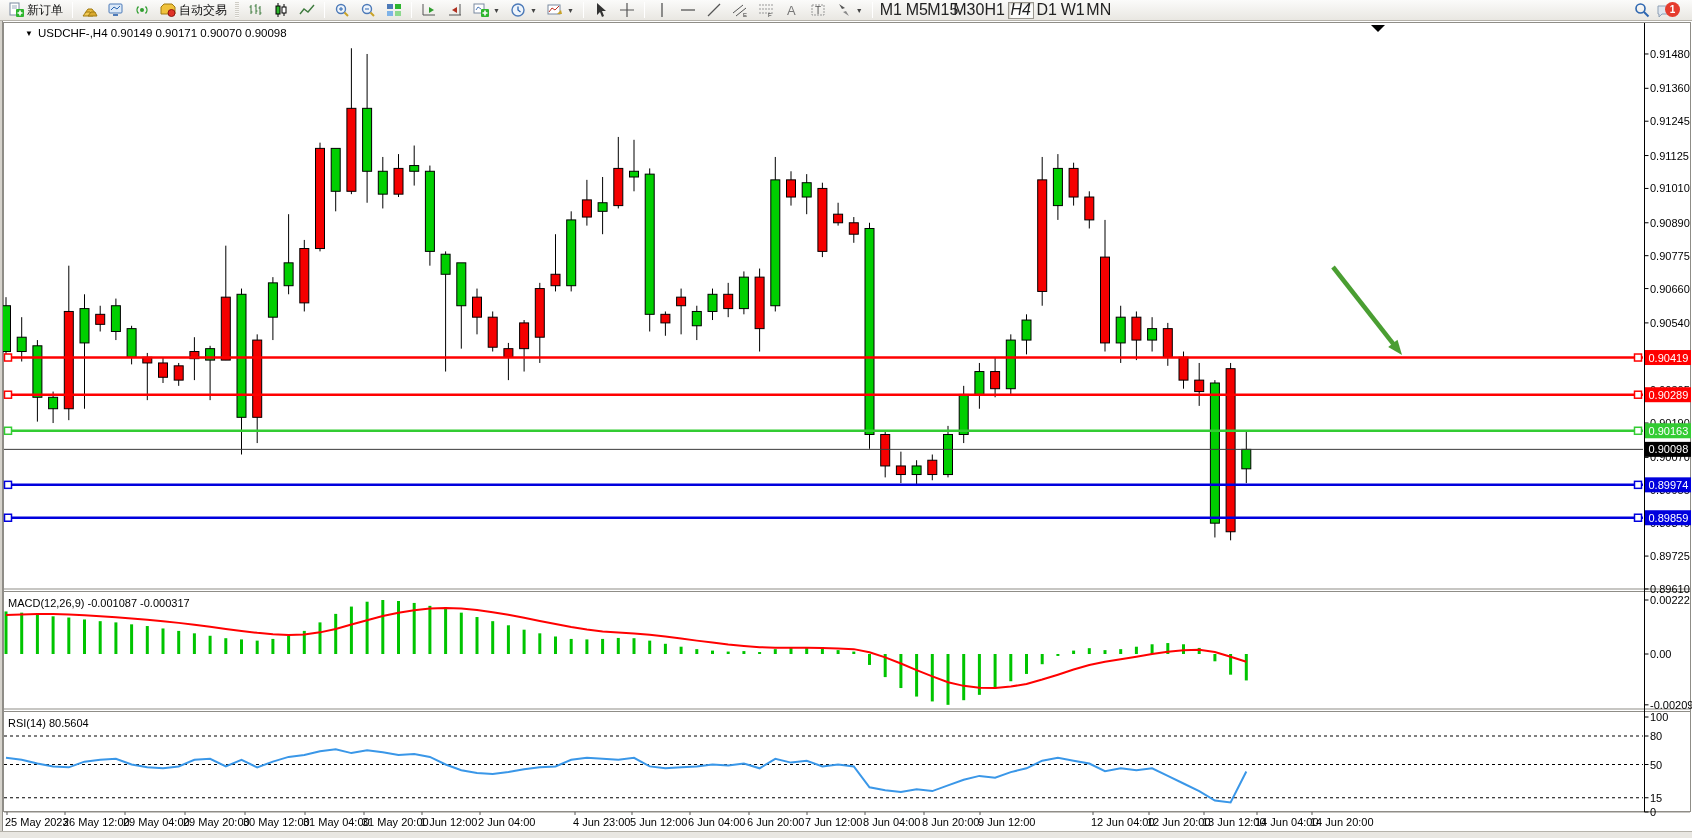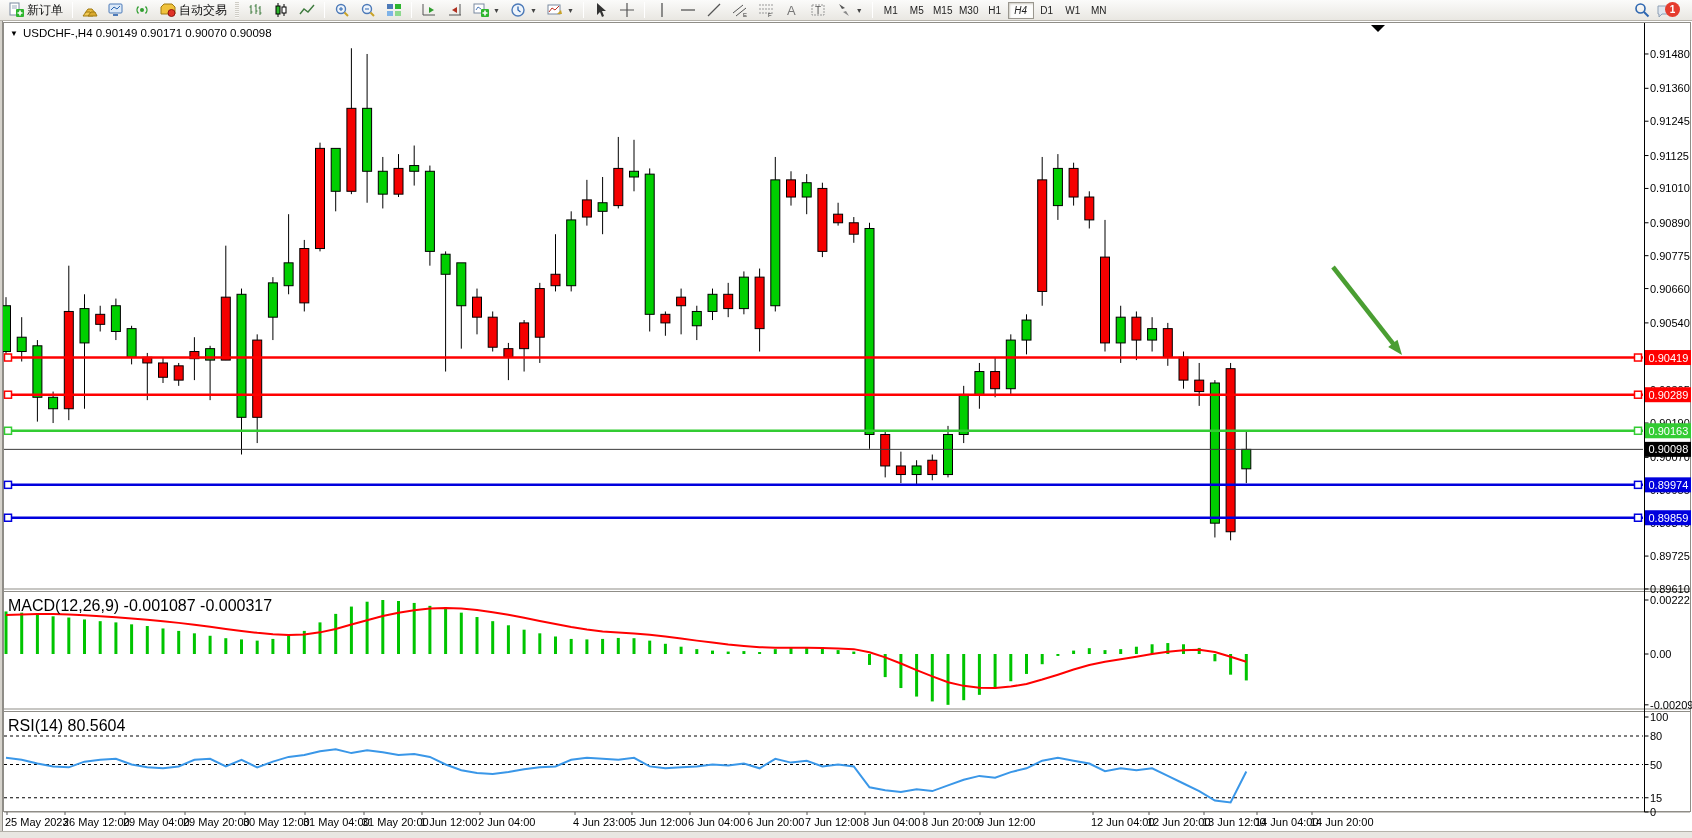--- a/index.html
+++ b/index.html
@@ -8,35 +8,35 @@
   
   #toolbar { position:absolute; left:0; top:0; width:1692px; height:21px;
     background:linear-gradient(#fbfbfa,#e9e7e2); border-bottom:1px solid #b5b2aa;
     display:flex; align-items:center; padding:8px 4px; gap:2px; z-index:10; }
   .tbtn { height:19px; display:flex; align-items:center; gap:3px; padding:0 3px;
     border:1px solid transparent; border-radius:2px; font-size:12px; color:#111; cursor:default; }
   .tsep { width:1px; height:16px; background:#b9b6ae; border-right:1px solid #fff; margin:0 3px; }
   .grip { width:4px; height:16px; margin:0 2px;
     background:repeating-linear-gradient(#cfcdc6 0 1px,#f7f6f3 1px 2px); }
   .caret { font-size:7px; color:#444; margin-left:1px; }
-  .tf { width:26px; height:17px; font-size:10px; color:#222; display:flex;
+  .tf { width:26px; height:17px; font-size:16px; color:#222; display:flex;
     align-items:center; justify-content:center; border:1px solid transparent; }
   .tf.active { border:1px solid #9a978f; background:#fdfdfc; box-shadow:inset 1px 1px 2px #cdcac2;font-style:italic; }
   #tb-right { margin-left:auto; display:flex; align-items:center; gap:6px; padding-right:6px; }
   #chat-badge { position:absolute; top:1px; right:2px; min-width:15px; height:15px;
     background:#e53c2e; color:#fff; border-radius:8px; font-size:10px; font-weight:bold;
     display:flex; align-items:center; justify-content:center; padding:0 3px; }
   .icon16 { width:16px; height:16px; display:block; }
   
   #chartwin { position:absolute; left:0; top:21px; width:1692px; height:817px; background:#fff; }
   #left-strip { position:absolute; left:0; top:0; width:3px; height:817px;
     background:#d6d3cc; border-right:1px solid #8f8d87; }
   #chart-svg { position:absolute; left:0; top:0; }
-  .ovl { position:absolute; font-size:16px; color:#000; white-space:pre; z-index:5; }
-  #title-ovl { left:10px; top:6px; font-size:11.5px; }
+  .ovl { position:absolute; font-size:11px; color:#000; white-space:pre; z-index:5; }
+  #title-ovl { left:25px; top:6px; font-size:11.5px; }
   #title-ovl .tri { font-size:8px; vertical-align:1px; margin-right:5px; }
   #macd-ovl { left:8px; top:576px; }
   #rsi-ovl  { left:8px; top:696px; }
   #bottom-strip { position:absolute; left:0; top:810px; width:1692px; height:7px;
     background:#e9e7e2; border-top:1px solid #b5b2aa; }
 </style>
 </head>
 <body>
 
 <div id="toolbar">

